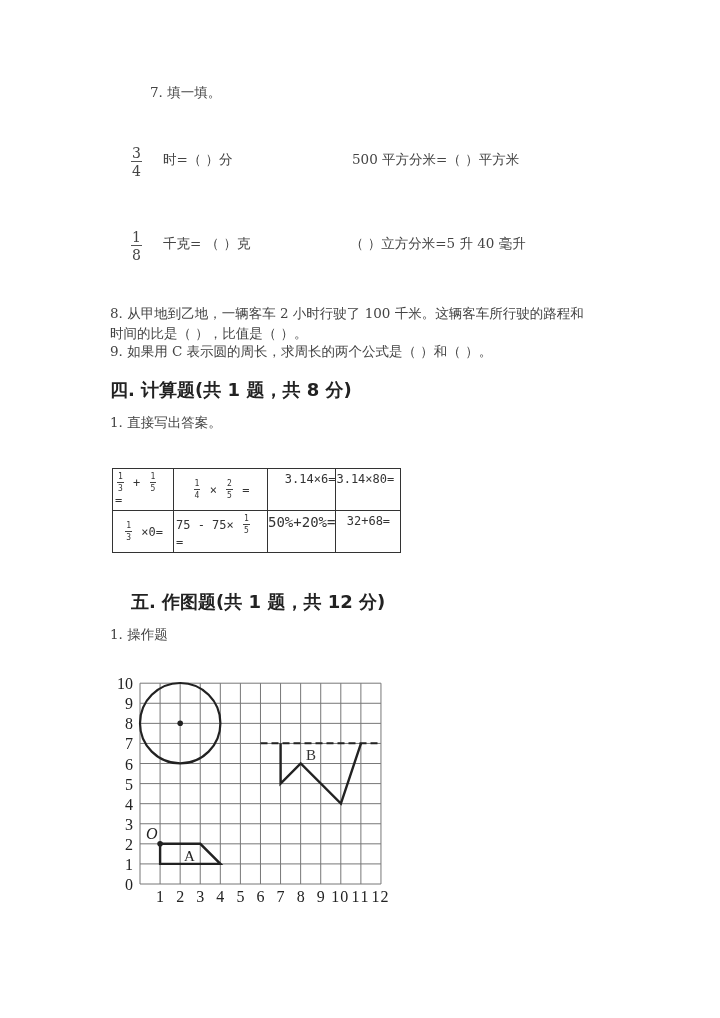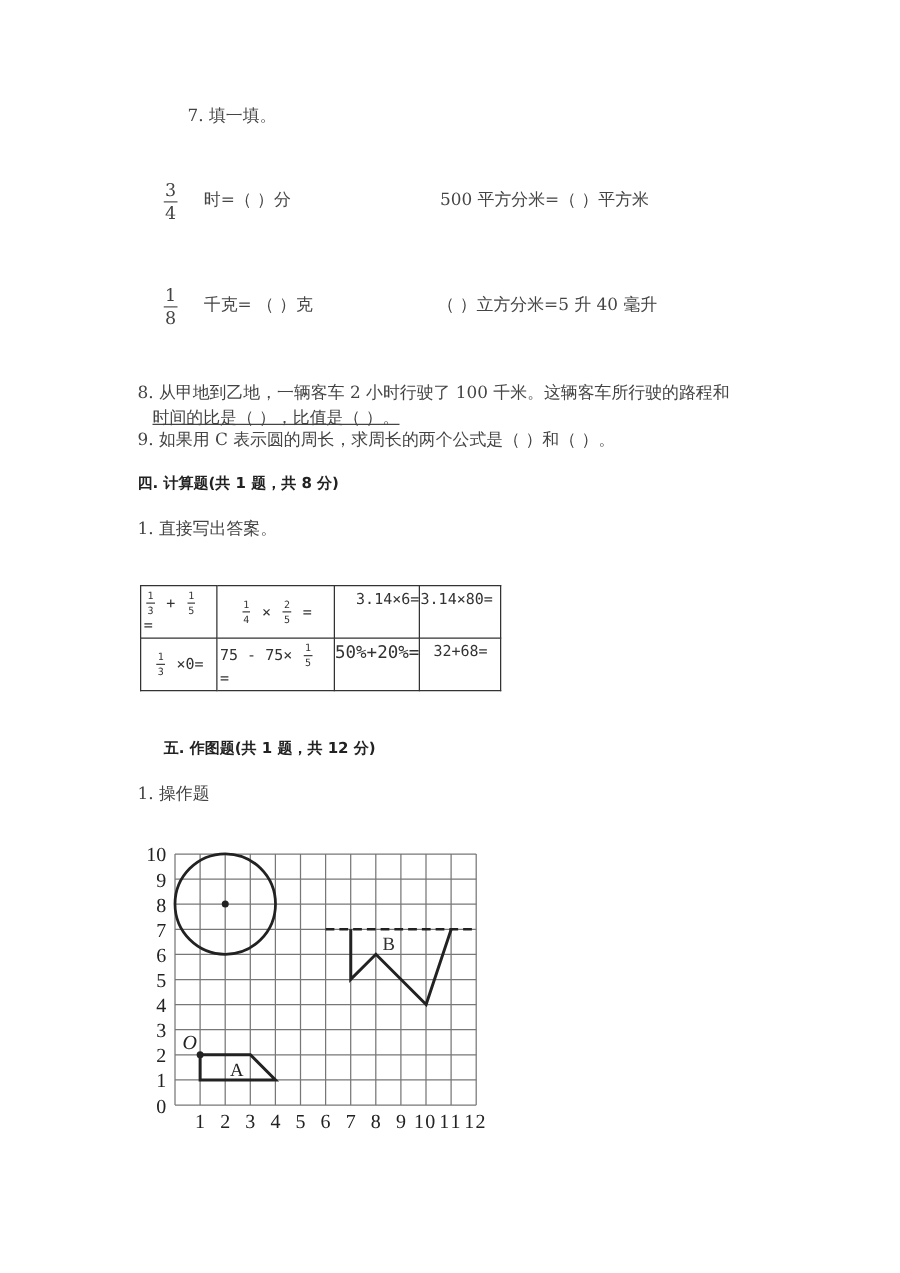--- a/index.html
+++ b/index.html
@@ -1,20 +1,20 @@
 <!DOCTYPE html>
 <html><head>
 <meta charset="utf-8">
 <style>
   html, body { margin:0; padding:0; background:#ffffff; }
   body { width:720px; height:1018px; position:relative; overflow:hidden;
          font-family:"DejaVu Serif", "Liberation Serif", serif; color:#333; }
   .abs { position:absolute; white-space:nowrap; }
   .txt { font-size:13.5px; color:#444; }
-  .head { font-size:12px; font-weight:bold; color:#222; font-family:"DejaVu Sans","Liberation Sans",sans-serif; }
+  .head { font-size:18px; font-weight:bold; color:#222; font-family:"DejaVu Sans","Liberation Sans",sans-serif; }
   .frac { display:inline-flex; flex-direction:column; align-items:center; vertical-align:middle; line-height:1; }
   .frac .n { border-bottom:1px solid #555; padding:0 1px 1px; }
   .frac .d { padding-top:2px; }
   .bigfrac { font-size:14px; color:#444; }
   table.calc { position:absolute; left:112px; top:468px; border-collapse:collapse; }
   table.calc td { border:1.5px solid #333; height:38px; padding:0 2px; vertical-align:middle;
                   font-family:"DejaVu Sans Mono","Liberation Mono",monospace; font-size:12px; color:#333; }
   table.calc td.top { vertical-align:top; padding-top:3px; }
   .sfrac { display:inline-flex; flex-direction:column; align-items:center; vertical-align:middle; font-size:8px; line-height:1; margin:0 2px; }
   .sfrac .n { border-bottom:1px solid #444; padding:0 1px 1px; }
@@ -38,21 +38,21 @@
 <div class="abs bigfrac" style="left:131px;top:230px;">
   <span class="frac">
       <span class="n">1</span>
       <span class="d">8</span>
     </span>
 </div>
 <div class="abs txt" style="left:163px;top:235px;">千克=  （        ）克</div>
 <div class="abs txt" style="left:350px;top:235px;">（        ）立方分米=5 升 40 毫升</div>
 
 <div class="abs txt" style="left:110px;top:305px;">8. 从甲地到乙地，一辆客车 2 小时行驶了 100 千米。这辆客车所行驶的路程和</div>
-<div class="abs txt" style="left:122px;top:325px;text-decoration:underline;">时间的比是（        ），比值是（        ）。</div>
+<div class="abs txt" style="left:110px;top:325px;">时间的比是（        ），比值是（        ）。</div>
 <div class="abs txt" style="left:110px;top:343px;">9. 如果用 C 表示圆的周长，求周长的两个公式是（      ）和（      ）。</div>
 
 <div class="abs head" style="left:110px;top:378px;">四. 计算题(共 1 题，共 8 分)</div>
 <div class="abs txt" style="left:110px;top:414px;">1. 直接写出答案。</div>
 
 <table class="calc">
   <tbody>
       <tr>
     <td style="width:56px;">
       <span class="sfrac">

